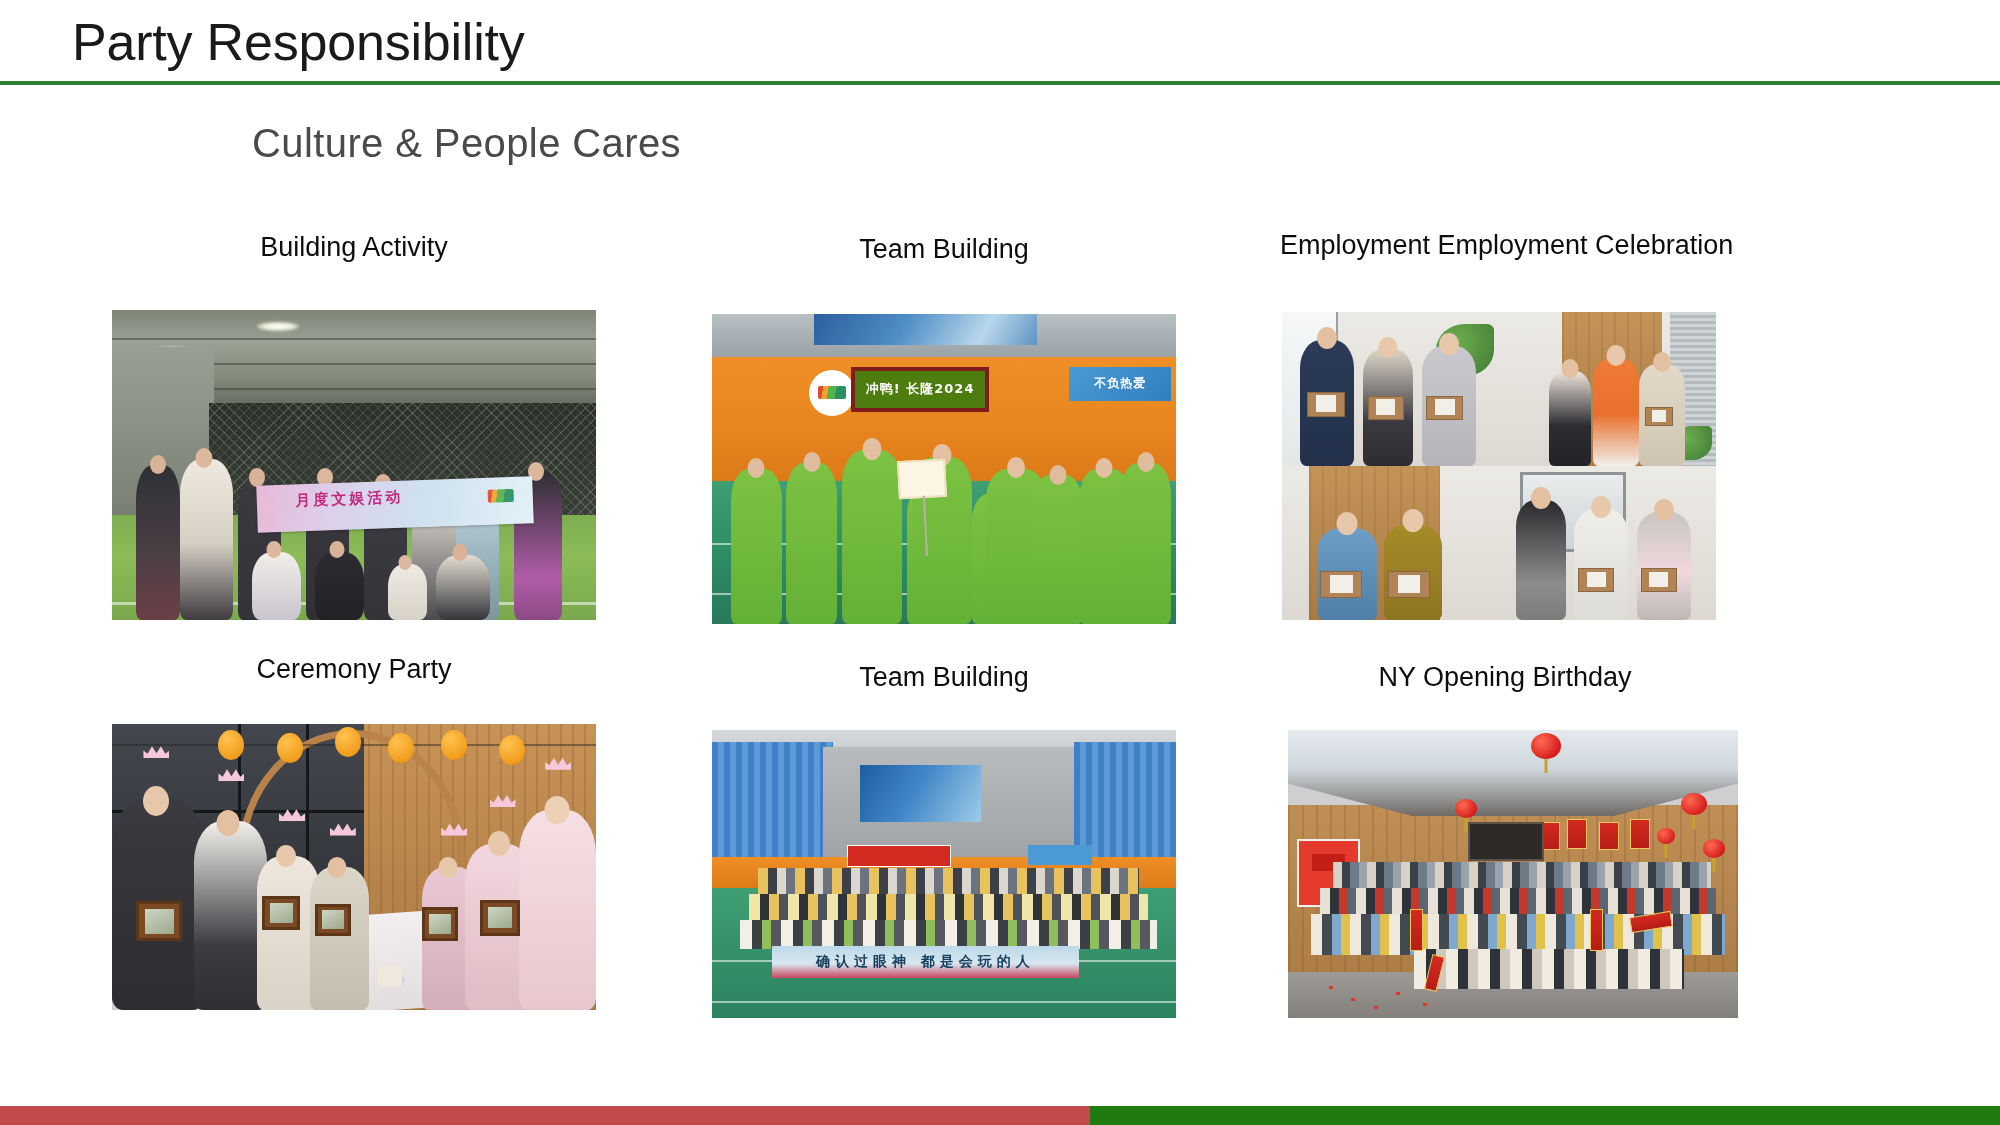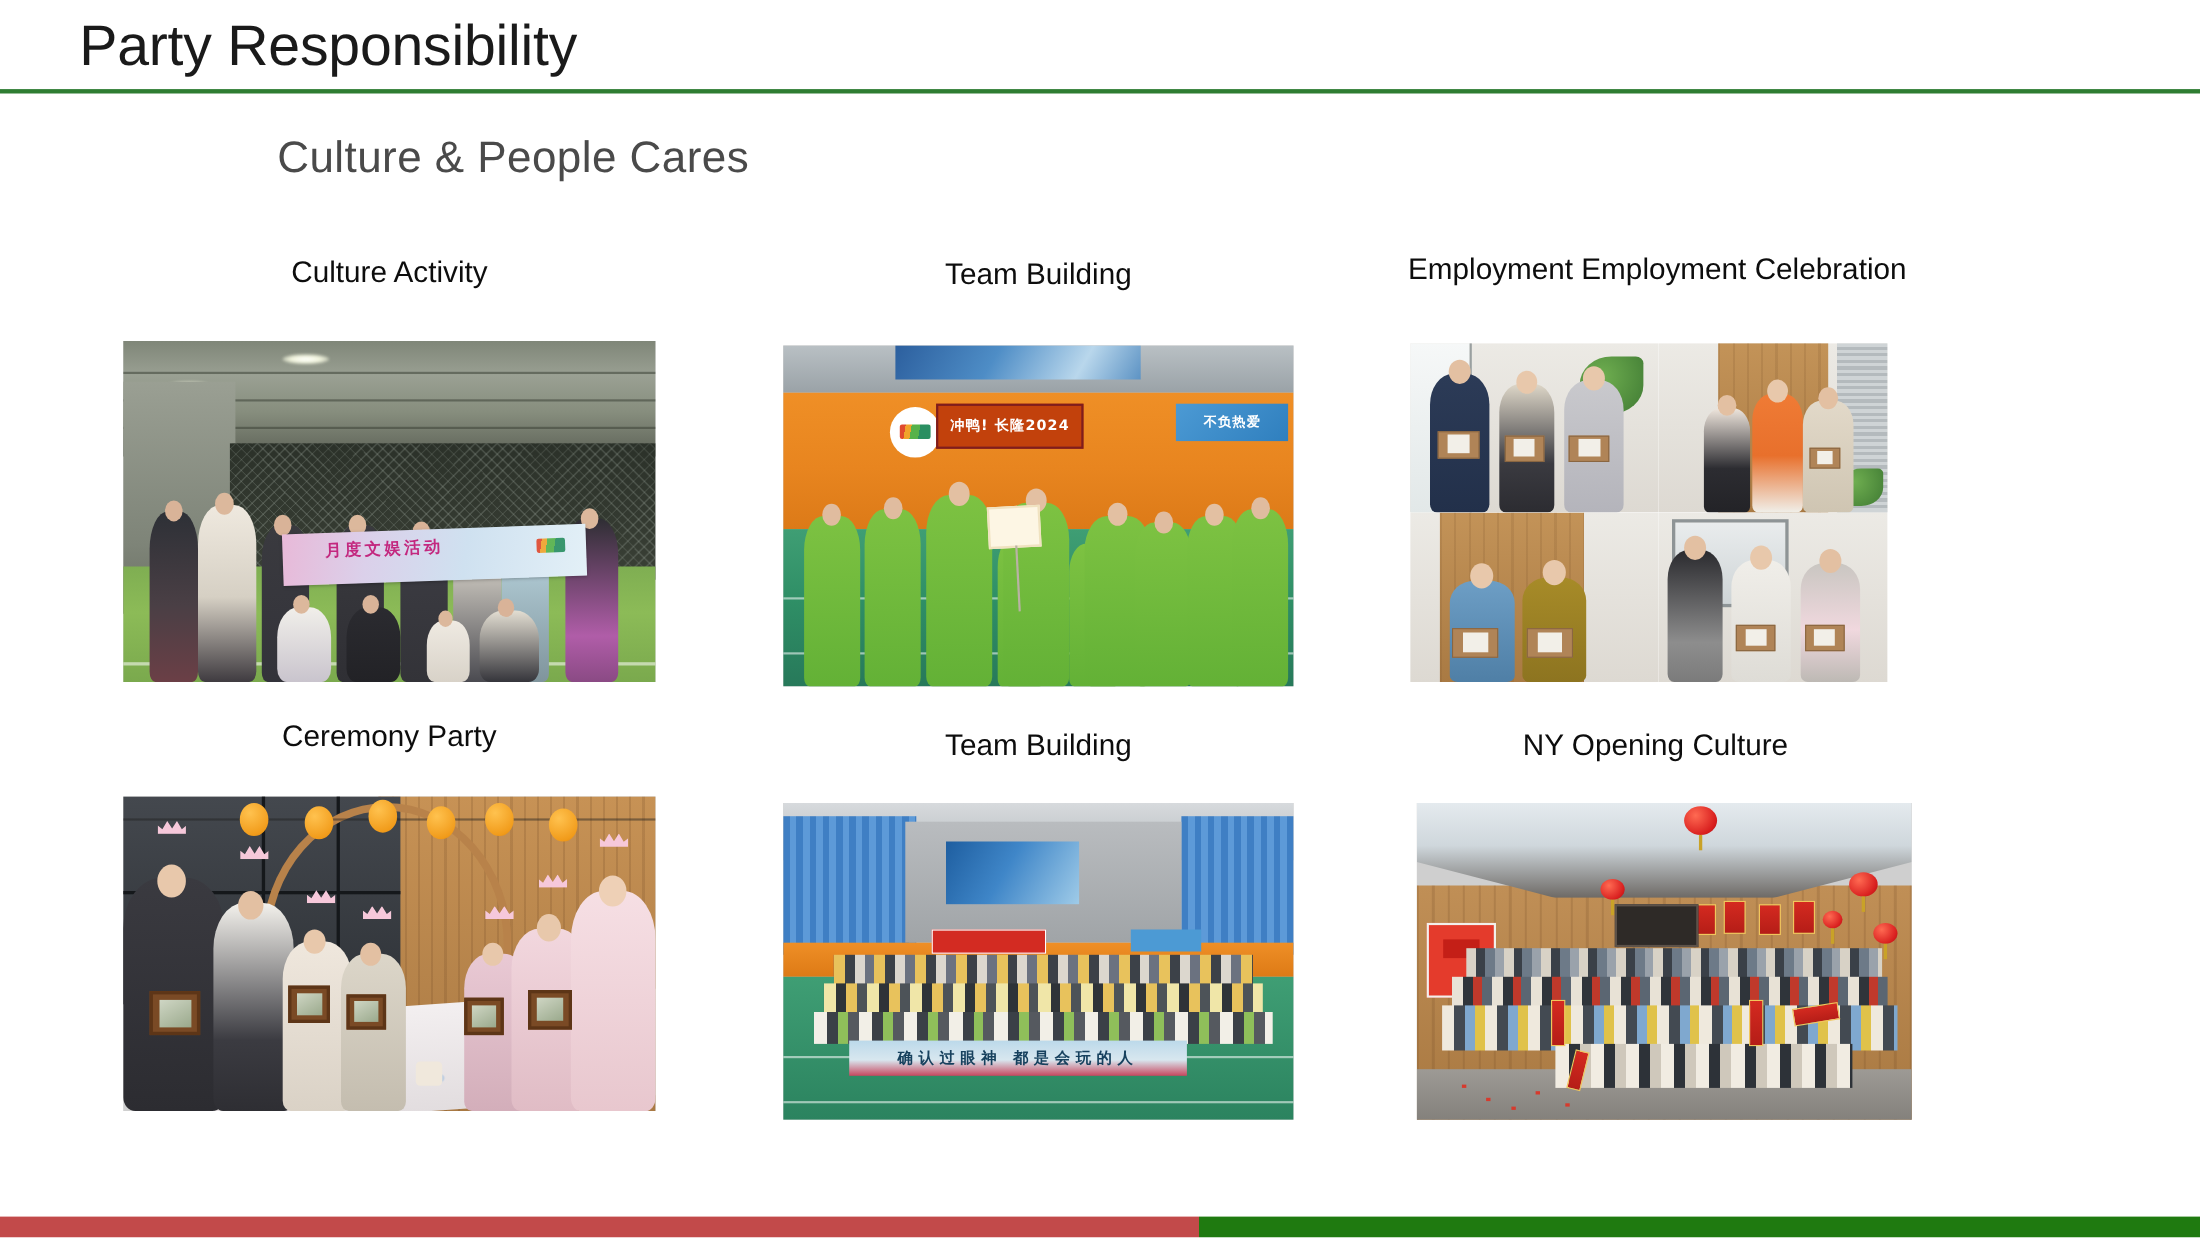--- a/index.html
+++ b/index.html
@@ -177,21 +177,21 @@
   }
   .p2-court {
     left: 0; top: 54%; width: 100%; height: 46%;
     background: linear-gradient(180deg, #3f9e74 0%, #2f8f66 45%, #27795a 100%);
   }
   .p2-courtline {
     left: 0; width: 100%; height: 2px; background: rgba(255,255,255,.55);
   }
   .p2-redsign {
     left: 30%; top: 17%; width: 28%; height: 12%;
-    background: #c2410c; border: 2px solid #7f1d1d;
+    background: #4d7c0f; border: 4px solid #7f1d1d;
   }
   .p2-redsign-tx {
     position: absolute; inset: 0; display: flex;
     align-items: center; justify-content: center;
     font-size: 13px; color: #fff; font-weight: 700; letter-spacing: 1px;
     font-family: "DejaVu Sans", sans-serif;
   }
   .p2-bluesign {
     right: 1%; top: 17%; width: 22%; height: 11%;
     background: linear-gradient(135deg, #4c9ad4 0%, #2f7fbe 100%);
@@ -384,21 +384,21 @@
 <body>
 
 <div id="slide-title">Party Responsibility</div>
 <div id="title-rule"></div>
 
 <div id="section-subtitle">Culture &amp; People Cares</div>
 
 <div id="gallery">
 
   <div class="cell" style="left:112px; top:230px; width:484px; height:400px;">
-    <div class="cell-caption" style="top:0; left:0;">Culture Activity</div>
+    <div class="cell-caption" style="top:0; left:0;">Building Activity</div>
     <div class="photo" style="left:0; top:80px; width:484px; height:310px;">
       <div class="layer p1-ceiling"></div>
       <div class="layer p1-ceilbeam" style="top:9%"></div>
       <div class="layer p1-ceilbeam" style="top:17%"></div>
       <div class="layer p1-ceilbeam" style="top:25%"></div>
       <div class="layer p1-lamp" style="left:8%; top:12%"></div>
       <div class="layer p1-lamp" style="left:30%; top:4%"></div>
       <div class="layer p1-lamp" style="left:14%; top:33%"></div>
       <div class="layer p1-wallL"></div>
       <div class="layer p1-fence"></div>
@@ -611,21 +611,21 @@
         background:repeating-linear-gradient(90deg,#f0e6a8 0 11px,#2e3338 11px 20px,#e8c25c 20px 30px,#4d5358 30px 39px)"></div>
       <div class="layer" style="left:6%; top:66%; width:90%; height:10%;
         background:repeating-linear-gradient(90deg,#f2efe7 0 12px,#3b4047 12px 22px,#8fbf5a 22px 31px,#55595f 31px 41px)"></div>
       <div class="layer p5-banner">
         <span class="p5-bannertext">确认过眼神 都是会玩的人</span>
       </div>
     </div>
   </div>
 
   <div class="cell" style="left:1280px; top:660px; width:450px; height:400px;">
-    <div class="cell-caption" style="top:0; left:0;">NY Opening Culture</div>
+    <div class="cell-caption" style="top:0; left:0;">NY Opening Birthday</div>
     <div class="photo" style="left:8px; top:70px; width:450px; height:288px;">
       <div class="layer p6-wood"></div>
       <div class="layer p6-ceiling"></div>
       <div class="layer p6-floor"></div>
       <div class="p6-fudisplay"></div>
 
       <div class="lantern" style="left:54%; top:1%;  width:30px; height:26px;"></div>
       <div class="lantern" style="left:37%; top:24%; width:22px; height:19px;"></div>
       <div class="lantern" style="right:7%;  top:22%; width:26px; height:22px;"></div>
       <div class="lantern" style="right:3%;  top:38%; width:22px; height:19px;"></div>

